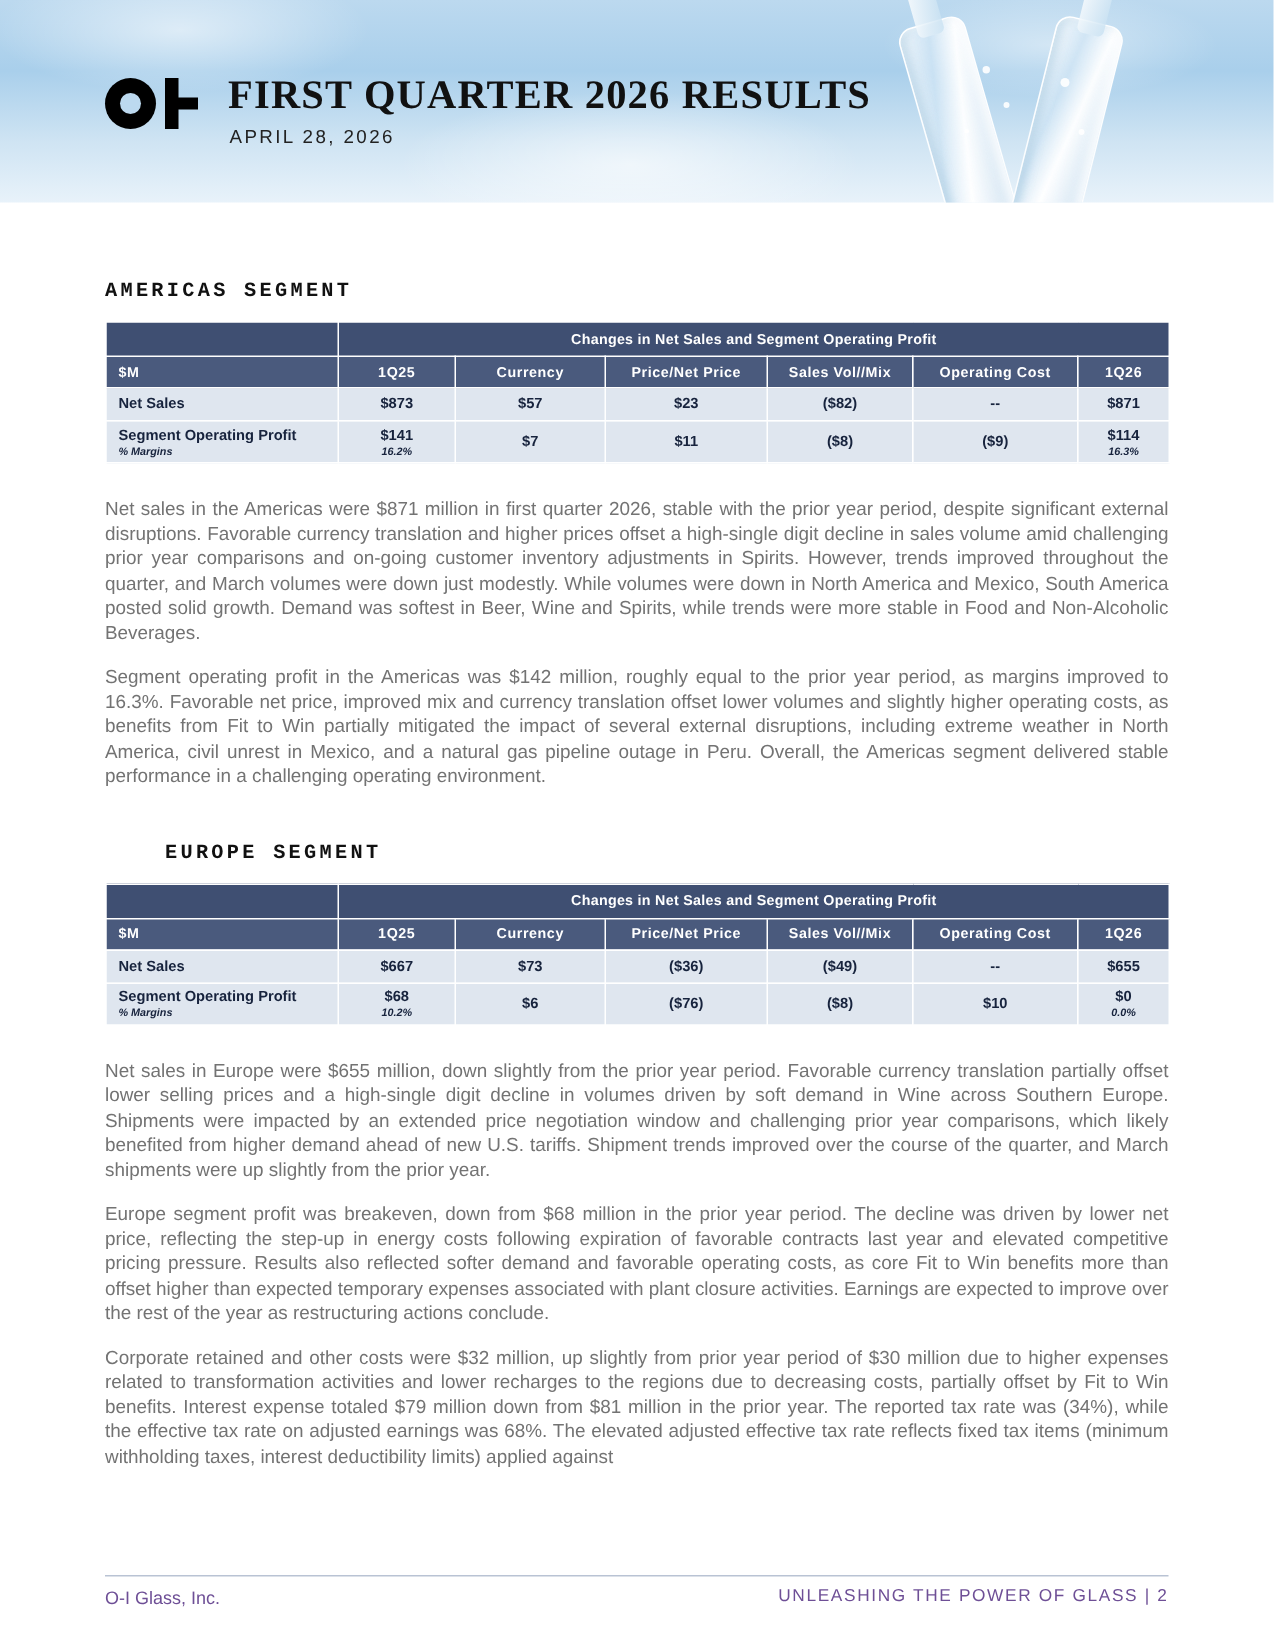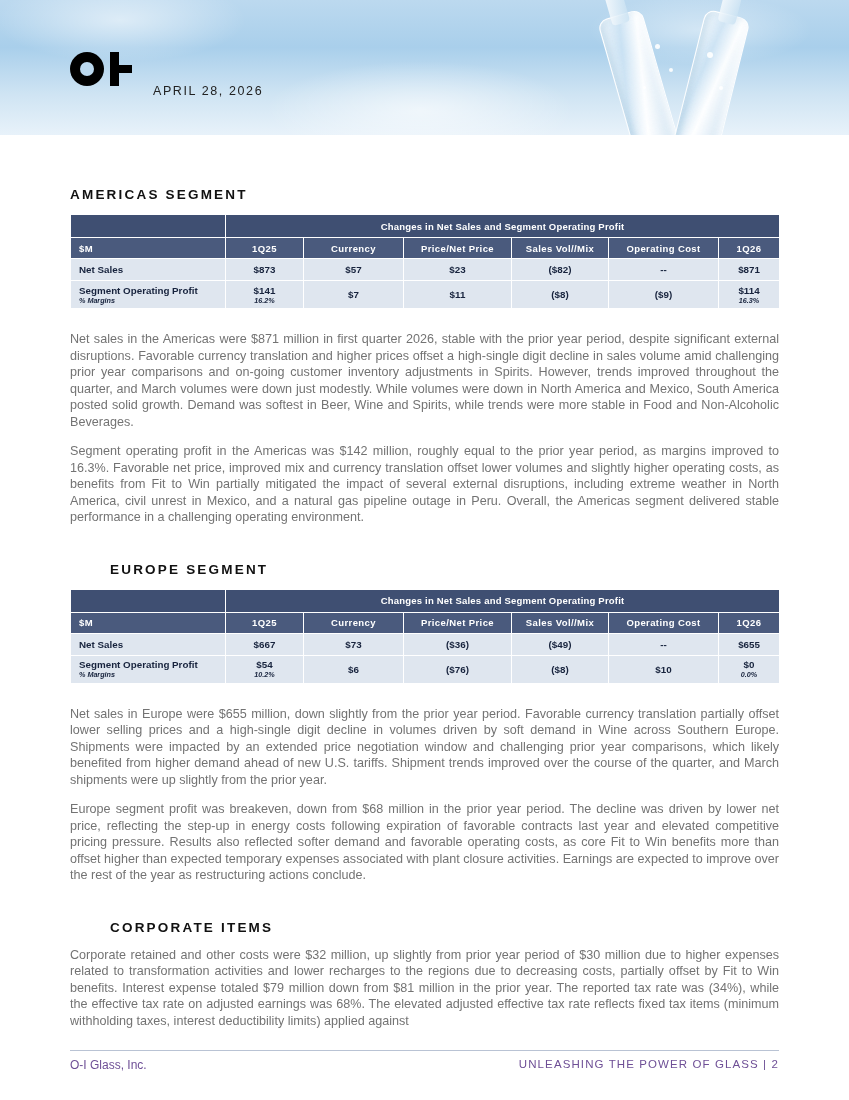--- a/index.html
+++ b/index.html
@@ -124,20 +124,21 @@
     left: 0;
     top: 135px;
     width: 849px;
   }
   .section-head {
     font-size: 13.5px;
     font-weight: bold;
     letter-spacing: 2.2px;
     color: #111111;
     margin: 52px 0 12px 70px;
+    font-family: Liberation Mono, monospace;
   }
   .section-head.second { margin-top: 36px; padding-left: 40px; }
 
   
   table.fin {
     border-collapse: collapse;
     margin-left: 70px;
     width: 709px;
     table-layout: fixed;
   }
@@ -247,20 +248,21 @@
 
 <div class="banner">
   <div class="banner-clouds"></div>
 
   <div class="logo">
     <div class="ring"></div>
     <div class="bar-v"></div>
     <div class="bar-h"></div>
   </div>
 
+  <div class="banner-title">FIRST QUARTER 2026 RESULTS</div>
   <div class="banner-date">APRIL 28, 2026</div>
 
   <div class="bottles">
     <div class="bottle b1">
       <div class="neck"></div>
     </div>
     <div class="bottle b2">
       <div class="neck"></div>
     </div>
     <div class="fizz" style="left:96px; top:54px; width:5px; height:5px;"></div>
@@ -368,41 +370,40 @@
         <td>($49)</td>
         <td>--</td>
         <td>$655</td>
       </tr>
       <tr class="row tall">
         <td class="lbl">
           <span>Segment Operating Profit</span>
           <span class="sub">% Margins</span>
         </td>
         <td>
-          <span>$54</span>
+          <span>$68</span>
           <span class="sub">10.2%</span>
         </td>
         <td>$6</td>
         <td>($76)</td>
         <td>($8)</td>
         <td>$10</td>
         <td>
           <span>$0</span>
           <span class="sub">0.0%</span>
         </td>
       </tr>
     </tbody>
   </table>
 
   <div class="para-block">
     <p class="body first">Net sales in Europe were $655 million, down slightly from the prior year period. Favorable currency translation partially offset lower selling prices and a high-single digit decline in volumes driven by soft demand in Wine across Southern Europe. Shipments were impacted by an extended price negotiation window and challenging prior year comparisons, which likely benefited from higher demand ahead of new U.S. tariffs. Shipment trends improved over the course of the quarter, and March shipments were up slightly from the prior year.</p>
     <p class="body">Europe segment profit was breakeven, down from $68 million in the prior year period. The decline was driven by lower net price, reflecting the step-up in energy costs following expiration of favorable contracts last year and elevated competitive pricing pressure. Results also reflected softer demand and favorable operating costs, as core Fit to Win benefits more than offset higher than expected temporary expenses associated with plant closure activities. Earnings are expected to improve over the rest of the year as restructuring actions conclude.</p>
   </div>
 
-  <div class="section-head second">CORPORATE ITEMS</div>
   <div>
     <p class="body">Corporate retained and other costs were $32 million, up slightly from prior year period of $30 million due to higher expenses related to transformation activities and lower recharges to the regions due to decreasing costs, partially offset by Fit to Win benefits. Interest expense totaled $79 million down from $81 million in the prior year. The reported tax rate was (34%), while the effective tax rate on adjusted earnings was 68%. The elevated adjusted effective tax rate reflects fixed tax items (minimum withholding taxes, interest deductibility limits) applied against</p>
   </div>
 </div>
 
 <div class="footer">
   <div class="footer-rule"></div>
   <div class="footer-left">O-I Glass, Inc.</div>
   <div class="footer-right">UNLEASHING THE POWER OF GLASS | 2</div>
 </div>

